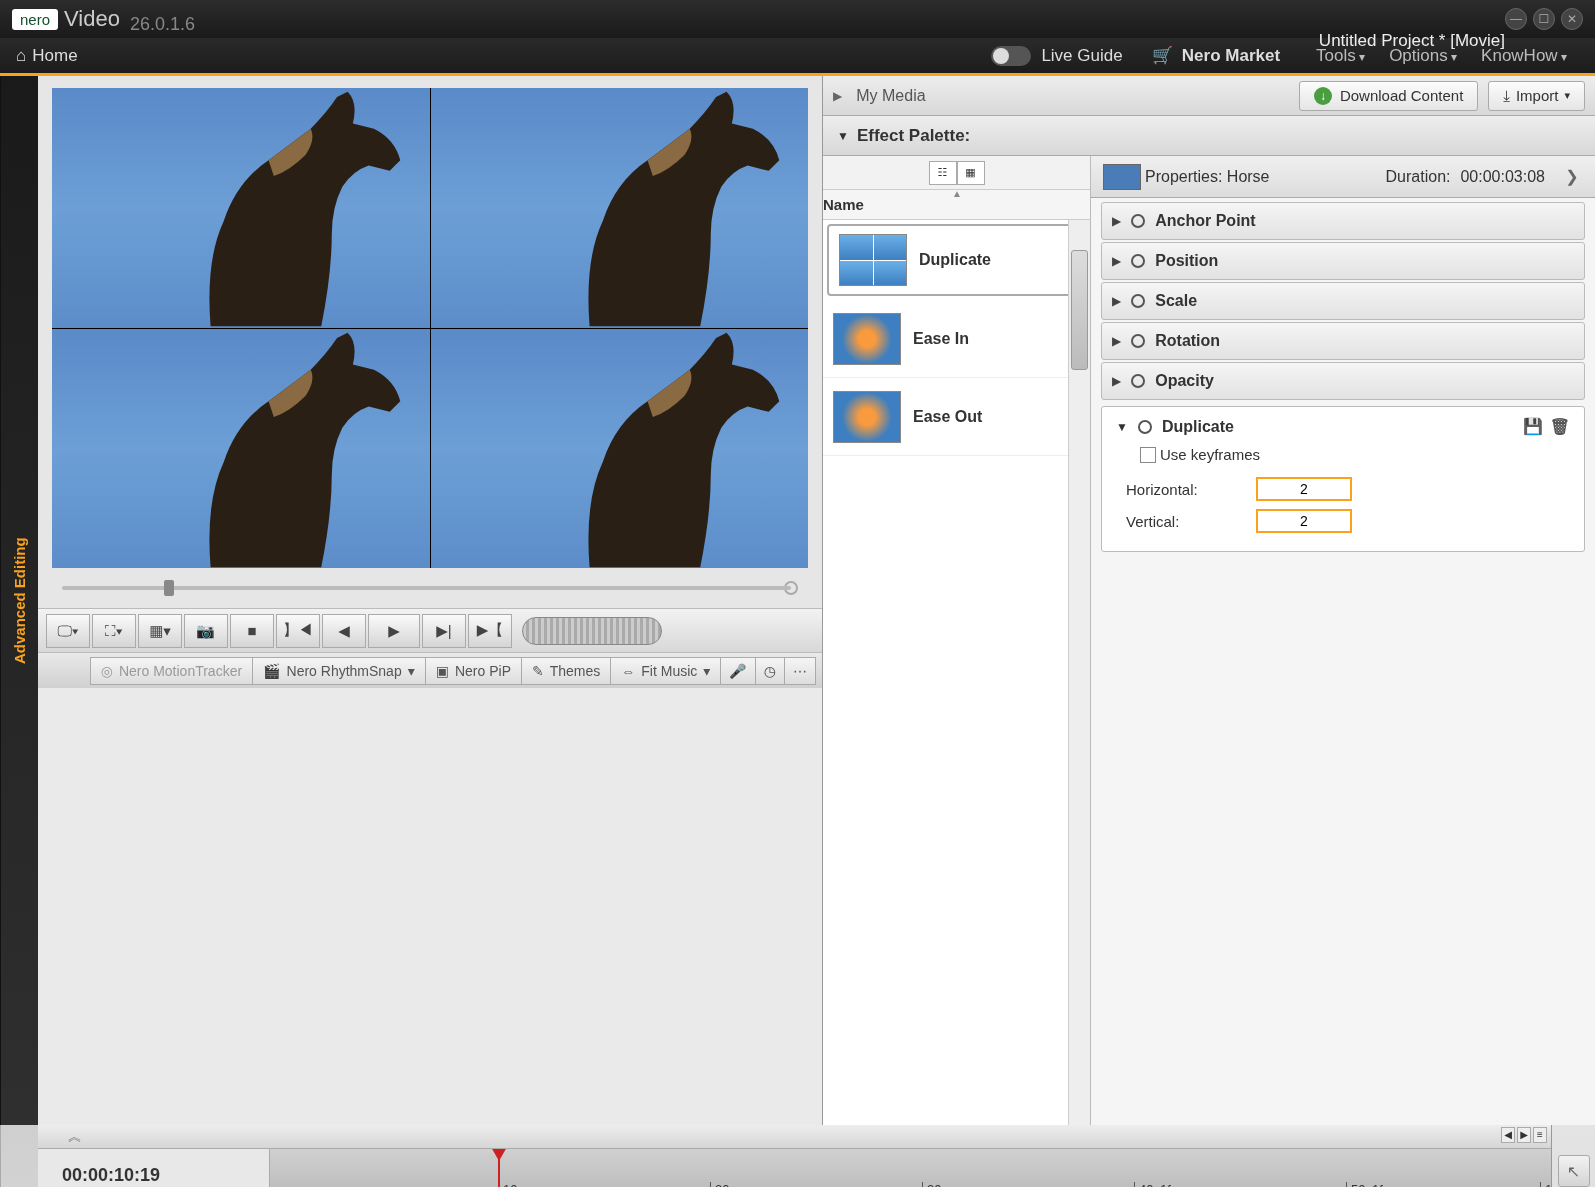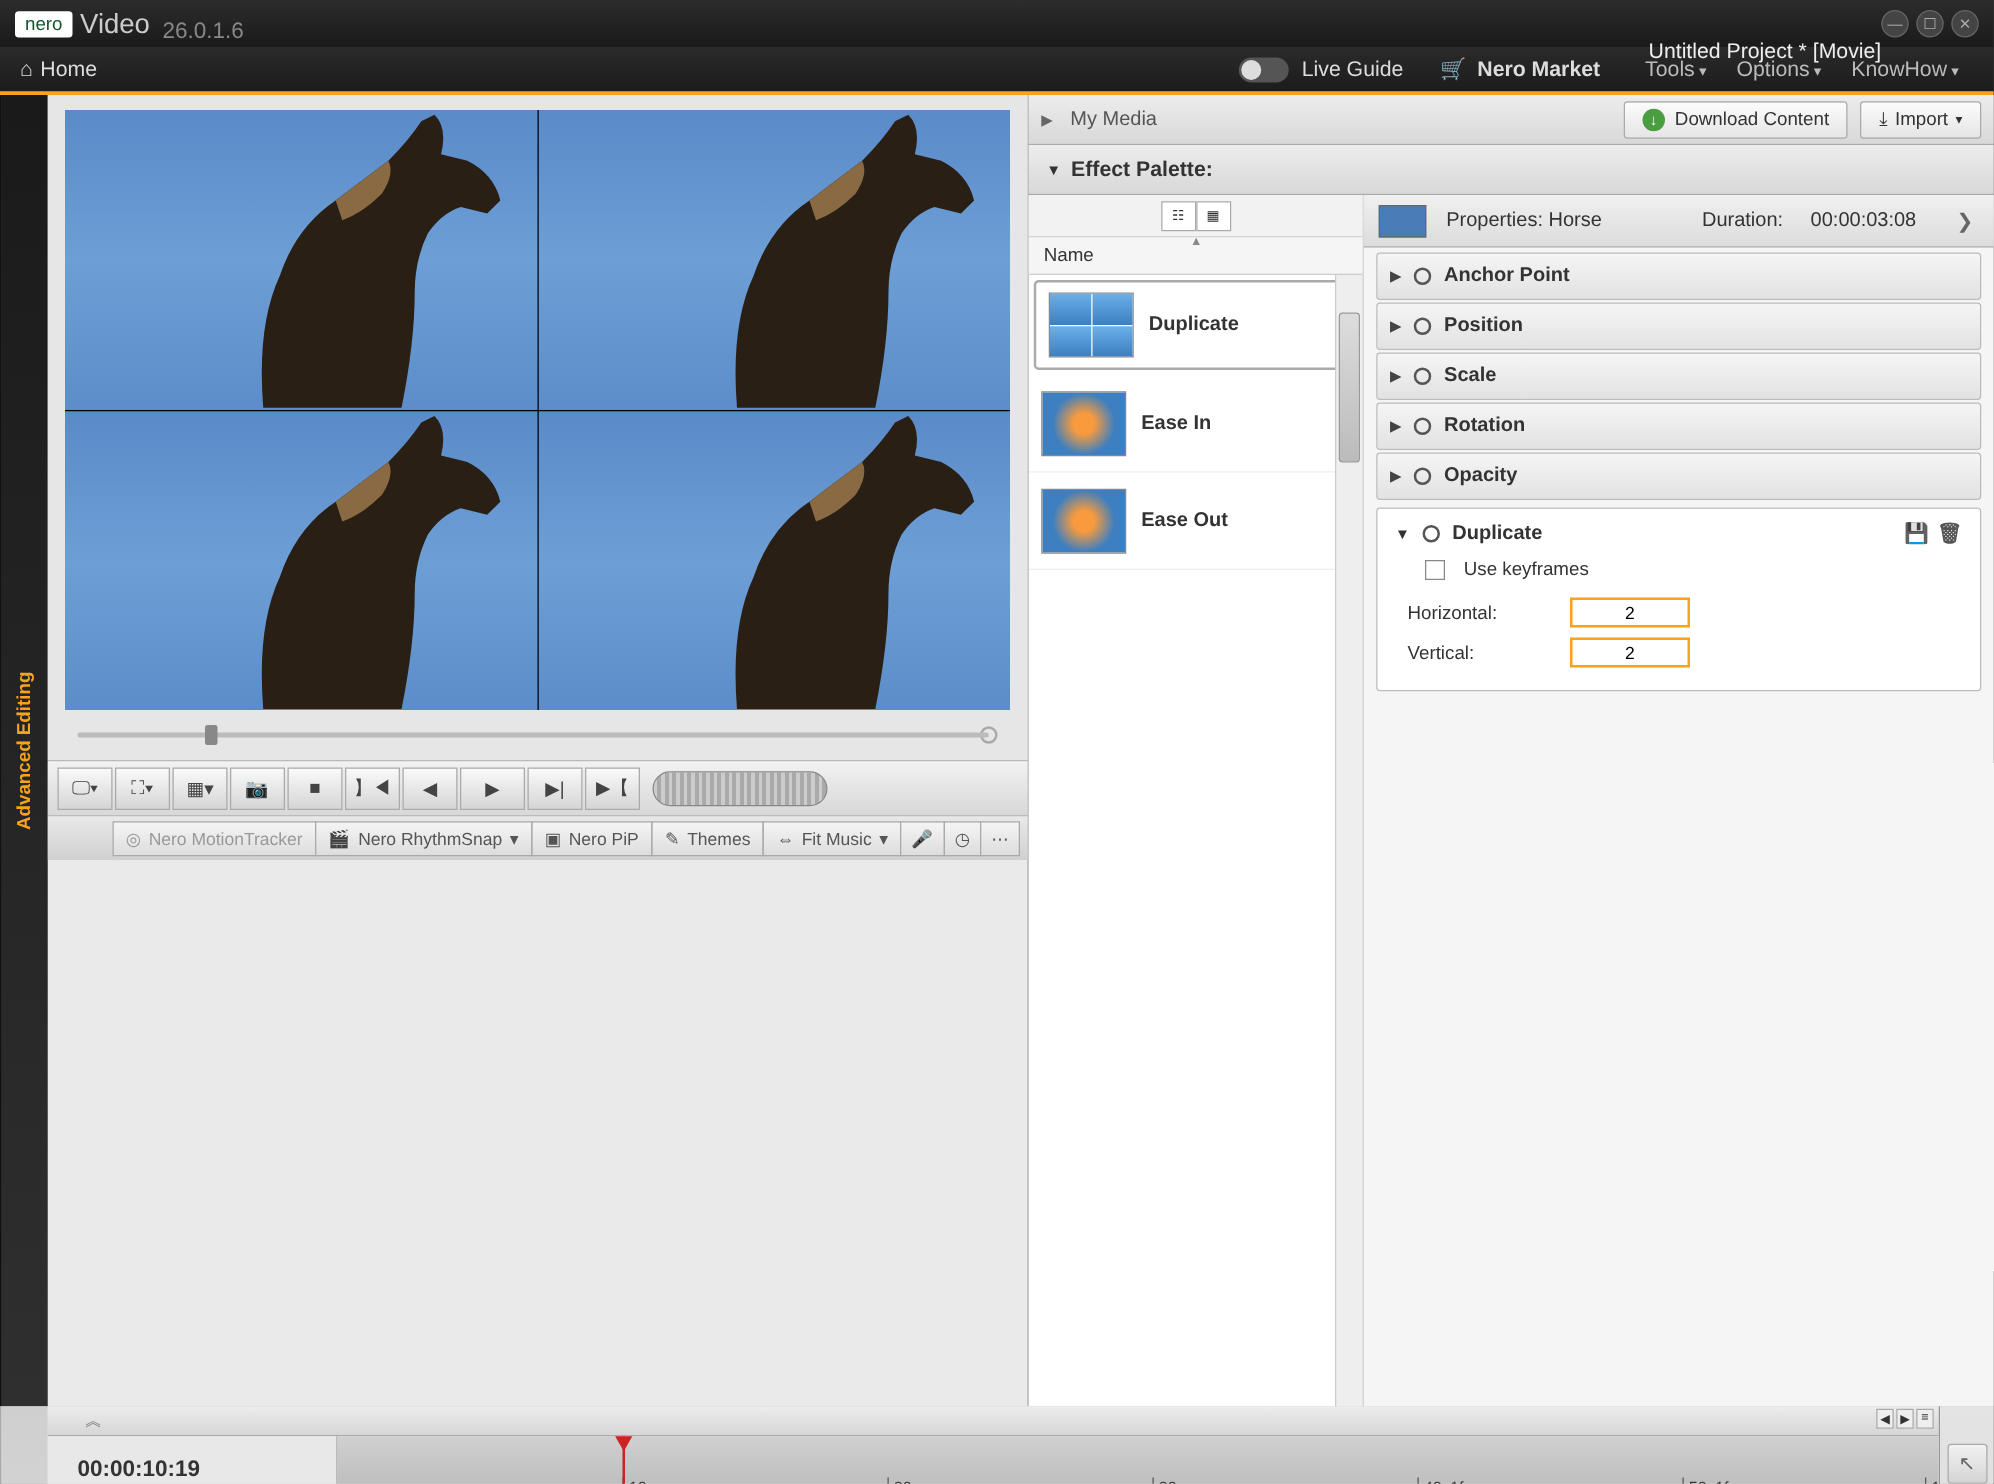--- a/index.html
+++ b/index.html
@@ -56,53 +56,53 @@
 .dl-btn { margin-left: auto; height: 30px; padding: 0 14px; background: linear-gradient(#fcfcfc,#e5e5e5); border: 1px solid #aaa; border-radius: 3px; display: flex; align-items: center; gap: 8px; cursor: pointer; font-size: 15px; }
 .dl-icon { width: 18px; height: 18px; background: #4a9e3f; border-radius: 50%; color: #fff; display: flex; align-items: center; justify-content: center; font-size: 12px; }
 .import-btn { height: 30px; margin-left: 6px; padding: 0 14px; background: linear-gradient(#fcfcfc,#e5e5e5); border: 1px solid #aaa; border-radius: 3px; display: flex; align-items: center; gap: 6px; cursor: pointer; font-size: 15px; }
 
 .effect-header { height: 40px; background: linear-gradient(#ededed,#d8d8d8); border-bottom: 1px solid #aaa; display: flex; align-items: center; padding: 0 14px; font-size: 17px; font-weight: 700; }
 
 .right-body { flex: 1; display: flex; }
 .effect-list-col { width: 268px; border-right: 1px solid #bbb; display: flex; flex-direction: column; background: #fff; }
 .view-toggle { height: 34px; display: flex; justify-content: center; align-items: center; gap: 0; border-bottom: 1px solid #ccc; background: #f2f2f2; }
 .vt-btn { width: 28px; height: 24px; border: 1px solid #aaa; background: #fff; font-size: 11px; display: flex; align-items: center; justify-content: center; cursor: pointer; }
-.col-header { height: 30px; background: #f5f5f5; border-bottom: 1px solid #ccc; display: flex; align-items: center; padding: 0 12px; font-size: 15px; position: relative; }
+.col-header { height: 30px; background: #f5f5f5; border-bottom: 1px solid #ccc; display: flex; align-items: center; padding: 0 0; font-size: 15px; position: relative; font-weight: bold; }
 .col-header::after { content: "▲"; position: absolute; right: 48%; top: -2px; font-size: 10px; color: #888; }
 .effect-scroll { flex: 1; overflow: hidden; position: relative; }
 .effect-item { height: 78px; display: flex; align-items: center; padding: 6px 10px; border-bottom: 1px solid #eee; gap: 12px; cursor: pointer; }
 .effect-item.selected { background: #fff; border: 2px solid #aaa; border-radius: 4px; margin: 4px; height: 72px; }
 .eff-thumb { width: 68px; height: 52px; border: 1px solid #888; background: #4a7cb8; position: relative; flex-shrink: 0; }
 .eff-thumb.duotone { background: linear-gradient(135deg,#c9b968,#8a8240); }
 .eff-thumb.dup { display: grid; grid-template-columns: 1fr 1fr; grid-template-rows: 1fr 1fr; gap: 1px; background: #fff; }
 .eff-thumb.dup div { background: linear-gradient(#6ab0e8,#3d7fc0); }
 .eff-thumb.dup div::after { content: ""; position: absolute; }
 .eff-thumb.fish { background: radial-gradient(circle at 50% 50%, #f89a3d 20%, #3d7fc0 60%); }
 .eff-label { font-size: 16px; font-weight: 700; color: #333; }
 .effect-scroll .vbar { position: absolute; right: 0; top: 0; bottom: 0; width: 22px; background: #eee; border-left: 1px solid #ccc; }
 .vbar .track-thumb { position: absolute; left: 2px; right: 2px; top: 30px; height: 120px; background: linear-gradient(#ddd,#bbb); border: 1px solid #999; border-radius: 3px; }
 
 .props-col { flex: 1; display: flex; flex-direction: column; background: #f5f5f5; padding: 0; }
-.props-header { height: 42px; background: linear-gradient(#f0f0f0,#dcdcdc); border-bottom: 1px solid #aaa; display: flex; align-items: center; padding: 0 12px; gap: 16px; font-size: 16px; }
+.props-header { height: 42px; background: linear-gradient(#f0f0f0,#dcdcdc); border-bottom: 1px solid #aaa; display: flex; align-items: center; padding: 0 12px; gap: 4px; font-size: 16px; }
 .props-thumb { width: 38px; height: 26px; background: #4a7cb8; border: 1px solid #666; }
 .props-title { font-weight: 400; }
 .props-dur-label { margin-left: auto; }
 .props-dur { margin-left: 6px; margin-right: 12px; }
 .props-arrow { width: 22px; text-align: center; cursor: pointer; color: #666; }
 
 .prop-list { flex: 1; overflow: auto; padding: 4px 10px; }
 .prop-row { height: 38px; background: linear-gradient(#f5f5f5,#e2e2e2); border: 1px solid #bbb; border-radius: 3px; margin-bottom: 2px; display: flex; align-items: center; padding: 0 10px; gap: 10px; font-size: 16px; }
 .prop-row .arrow { font-size: 12px; color: #444; }
 .prop-row .rec { width: 14px; height: 14px; border: 2px solid #555; border-radius: 50%; }
 .prop-row .name { font-weight: 700; }
 
 .prop-panel { background: #fff; border: 1px solid #bbb; border-radius: 3px; margin-top: 6px; padding: 10px 14px; }
 .panel-head { display: flex; align-items: center; gap: 10px; font-size: 16px; font-weight: 700; margin-bottom: 10px; }
 .panel-head .icons { margin-left: auto; display: flex; gap: 6px; color: #555; }
-.kf-row { display: flex; align-items: center; gap: 15px; margin-left: 24px; margin-bottom: 14px; font-size: 15px; }
+.kf-row { display: flex; align-items: center; gap: 4px; margin-left: 24px; margin-bottom: 14px; font-size: 15px; }
 .chk { width: 16px; height: 16px; border: 1px solid #888; background: #fff; }
 .param-row { display: flex; align-items: center; margin-left: 10px; margin-bottom: 8px; font-size: 15px; }
 .param-row label { width: 130px; }
 .param-row input { width: 96px; height: 24px; border: 2px solid #f8a21e; text-align: center; font-size: 14px; background: #fff; }
 
 
 .timeline-wrap { height: 424px; background: #e2e2e2; display: flex; }
 .exp-tab { width: 38px; background: linear-gradient(#e6e6e6,#cfcfcf); display: flex; align-items: center; justify-content: center; writing-mode: vertical-rl; transform: rotate(180deg); font-size: 14px; color: #777; border-right: 1px solid #aaa; }
 .timeline-main { flex: 1; display: flex; flex-direction: column; }
 .tl-collapse { height: 24px; background: linear-gradient(#ededed,#d6d6d6); border-bottom: 1px solid #aaa; display: flex; align-items: center; justify-content: flex-start; padding-left: 30px; }

